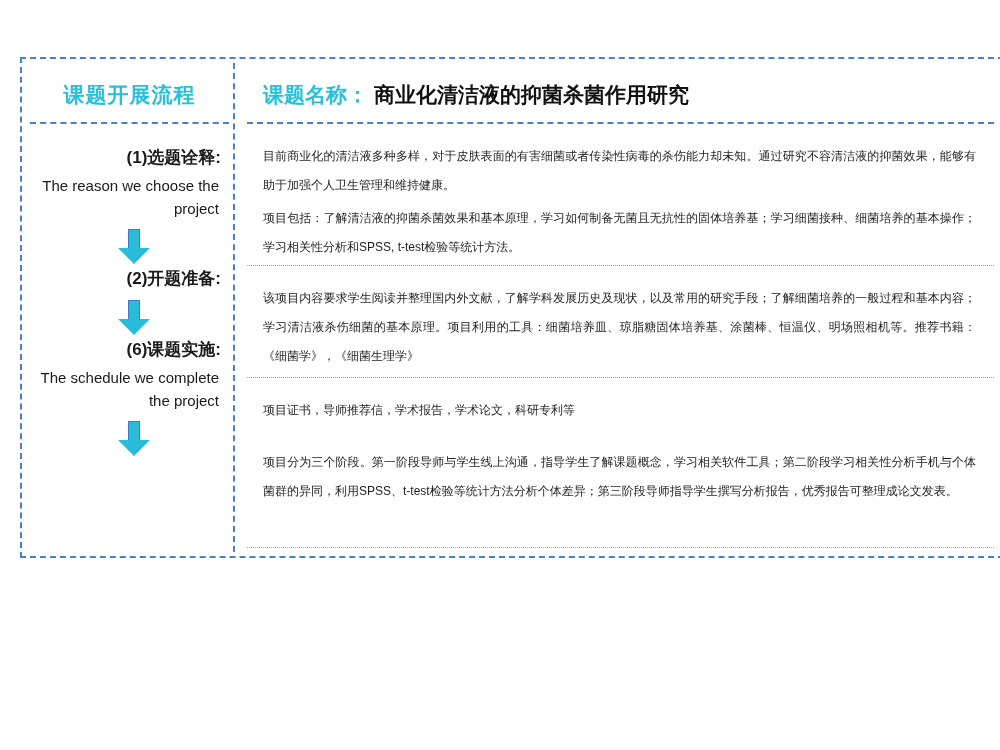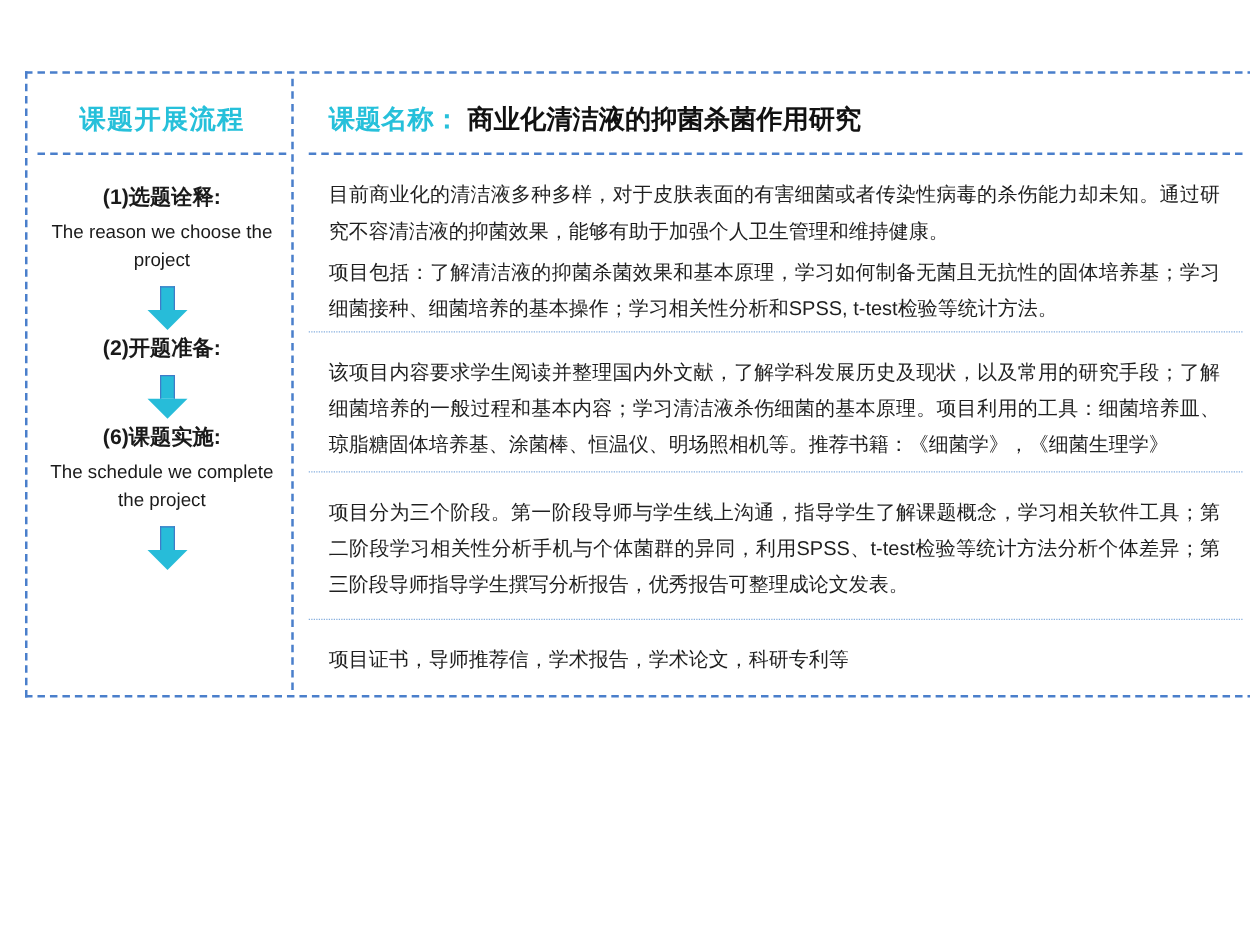--- a/index.html
+++ b/index.html
@@ -30,21 +30,21 @@
     height: 57px;
     border-bottom: 2px dashed #4a7fcb;
     display: flex; align-items: center; justify-content: center;
     color: #26c0da;
     font-size: 21px; font-weight: 600;
     letter-spacing: 1px;
   }
   .left-body {
     flex: 1;
     padding-top: 10px;
-    text-align: center;
+    text-align: right;
     overflow: hidden;
   }
   .step-title {
     font-size: 17px; font-weight: 700; color: #1a1a1a;
     line-height: 24px;
   }
   .step-sub {
     font-size: 15px; color: #1a1a1a;
     line-height: 23px;
     padding: 0 2px;
@@ -86,21 +86,21 @@
   .right-header .title {
     color: #111111; font-size: 21px; font-weight: 700;
     margin-left: 2px;
   }
   .rrow {
     padding: 6px 14px 0 12px;
     overflow: hidden;
   }
   .rrow.sep { border-bottom: 1px dotted #85aede; }
   .rrow p {
-    font-size: 16px;
+    font-size: 12px;
     line-height: 29px;
     color: #1f1f1f;
     text-align: justify;
   }
   .row-1 { height: 134px; }
   .row-2 { height: 104px; }
   .row-3 { height: 110px; }
   .row-4 { flex: 1; }
 </style>
 </head>
@@ -154,22 +154,22 @@
 
     <div class="rrow row-1 sep">
       <p>目前商业化的清洁液多种多样，对于皮肤表面的有害细菌或者传染性病毒的杀伤能力却未知。通过研究不容清洁液的抑菌效果，能够有助于加强个人卫生管理和维持健康。</p>
       <p>项目包括：了解清洁液的抑菌杀菌效果和基本原理，学习如何制备无菌且无抗性的固体培养基；学习细菌接种、细菌培养的基本操作；学习相关性分析和SPSS, t-test检验等统计方法。</p>
     </div>
 
     <div class="rrow row-2 sep">
       <p>该项目内容要求学生阅读并整理国内外文献，了解学科发展历史及现状，以及常用的研究手段；了解细菌培养的一般过程和基本内容；学习清洁液杀伤细菌的基本原理。项目利用的工具：细菌培养皿、琼脂糖固体培养基、涂菌棒、恒温仪、明场照相机等。推荐书籍：《细菌学》，《细菌生理学》</p>
     </div>
 
+    <div class="rrow row-4">
+      <p>项目证书，导师推荐信，学术报告，学术论文，科研专利等</p>
+    </div>
+
     <div class="rrow row-3 sep">
       <p>项目分为三个阶段。第一阶段导师与学生线上沟通，指导学生了解课题概念，学习相关软件工具；第二阶段学习相关性分析手机与个体菌群的异同，利用SPSS、t-test检验等统计方法分析个体差异；第三阶段导师指导学生撰写分析报告，优秀报告可整理成论文发表。</p>
-    </div>
-
-    <div class="rrow row-4">
-      <p>项目证书，导师推荐信，学术报告，学术论文，科研专利等</p>
     </div>
   </div>
 
 </div>
 
 </body></html>

